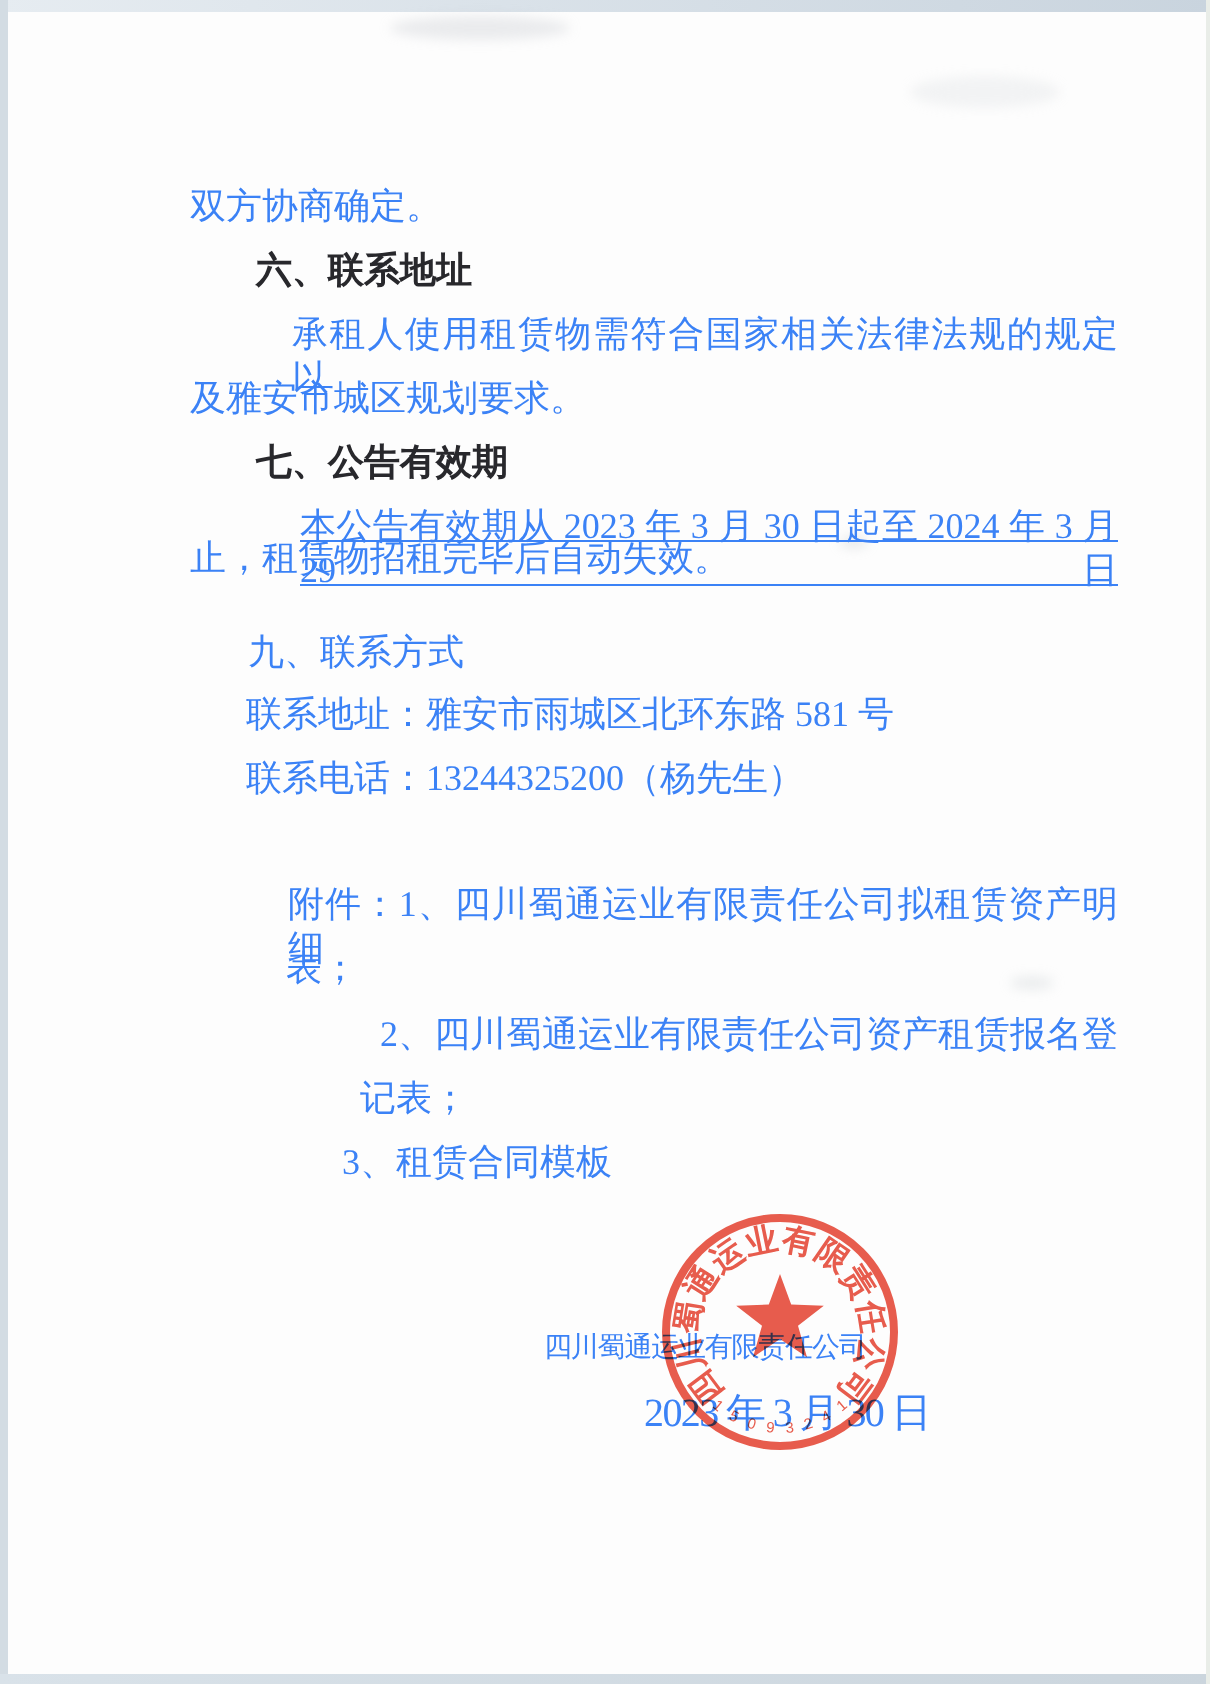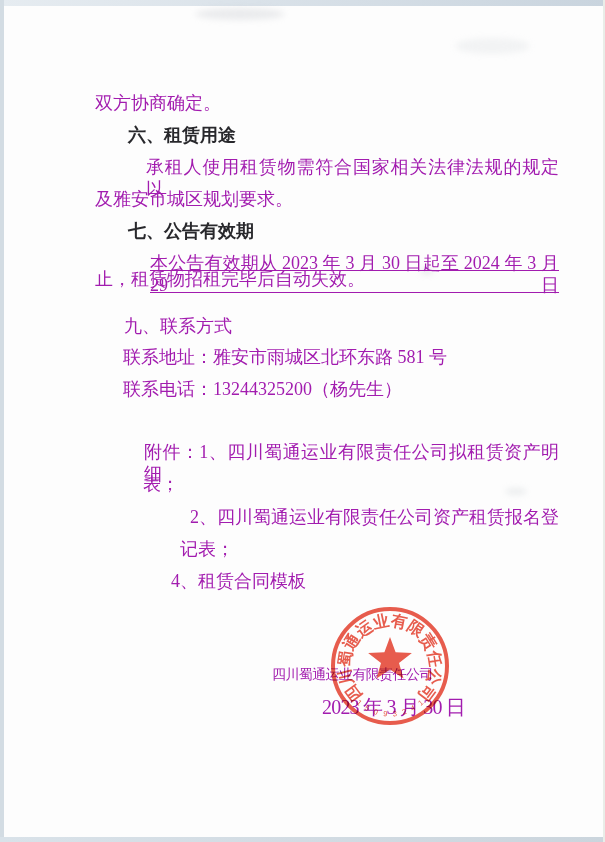--- a/index.html
+++ b/index.html
@@ -15,21 +15,21 @@
   .edge-bottom{bottom:0;left:0;right:0;height:5px;background:linear-gradient(to right,#d9e2e9,#cbd5dd);}
   .edge-right{top:0;right:0;bottom:0;width:2px;background:#e9ede8;}
   .smudge{position:absolute;border-radius:50%;filter:blur(3px);pointer-events:none;}
   .sm1{left:195px;top:8px;width:90px;height:12px;background:rgba(185,192,198,.28);}
   .sm2{left:455px;top:38px;width:75px;height:16px;background:rgba(205,210,214,.22);}
   .sm3{left:420px;top:268px;width:14px;height:6px;background:rgba(180,185,190,.3);}
   .sm4{left:505px;top:488px;width:22px;height:7px;background:rgba(185,190,195,.25);}
 
   
   .line{
-    position:absolute;font-size:18px;line-height:22px;color:#a21caf;
+    position:absolute;font-size:18px;line-height:22px;color:#3b82f6;
     letter-spacing:0;white-space:nowrap;
   }
   .just{white-space:normal;text-align:justify;text-align-last:justify;margin-left:19px;}
   .heading{
     font-family:"Liberation Sans","DejaVu Sans",sans-serif;
     font-weight:700;color:#28282c;
   }
   
   .l1{left:95px;top:92px;}
   .l2{left:128px;top:124px;}
@@ -63,35 +63,35 @@
 <div class="edge edge-top"></div>
 <div class="edge edge-left"></div>
 <div class="edge edge-bottom"></div>
 <div class="edge edge-right"></div>
 <div class="smudge sm1"></div>
 <div class="smudge sm2"></div>
 <div class="smudge sm3"></div>
 <div class="smudge sm4"></div>
 
 <div class="line l1">双方协商确定。</div>
-<div class="line l2 heading">六、租赁用途</div>
+<div class="line l2 heading">六、联系地址</div>
 <div class="line l3 just">承租人使用租赁物需符合国家相关法律法规的规定以</div>
 <div class="line l4">及雅安市城区规划要求。</div>
 <div class="line l5 heading">七、公告有效期</div>
 <div class="line l6 just">本公告有效期从 2023 年 3 月 30 日起至 2024 年 3 月 29 日</div>
 <div class="line l7">止，租赁物招租完毕后自动失效。</div>
 <div class="line l8">九、联系方式</div>
 <div class="line l9">联系地址：雅安市雨城区北环东路 581 号</div>
 <div class="line l10">联系电话：13244325200（杨先生）</div>
 
 <div class="line a1 just">附件：1、四川蜀通运业有限责任公司拟租赁资产明细</div>
 <div class="line a2">表；</div>
 <div class="line a3 just">2、四川蜀通运业有限责任公司资产租赁报名登</div>
 <div class="line a4">记表；</div>
-<div class="line a5">4、租赁合同模板</div>
+<div class="line a5">3、租赁合同模板</div>
 
 <div class="line sig-company">四川蜀通运业有限责任公司</div>
 <div class="line sig-date">2023 年 3 月 30 日</div>
 
 <svg id="seal-svg" viewBox="0 0 130 130" aria-hidden="true">
     <circle cx="65" cy="65" r="57" fill="none" stroke="#e5402e" stroke-width="4"></circle>
     <polygon points="65.0,36.0 70.6,51.3 86.9,51.9 74.0,61.9 78.5,77.6 65.0,68.5 51.5,77.6 56.0,61.9 43.1,51.9 59.4,51.3" fill="#e5402e"></polygon>
     <text x="65" y="19.5" text-anchor="middle" dominant-baseline="central" font-size="16" font-weight="bold" fill="#e5402e" transform="rotate(-127 65 65)">四</text>
     <text x="65" y="19.5" text-anchor="middle" dominant-baseline="central" font-size="16" font-weight="bold" fill="#e5402e" transform="rotate(-103.9090909090909 65 65)">川</text>
     <text x="65" y="19.5" text-anchor="middle" dominant-baseline="central" font-size="16" font-weight="bold" fill="#e5402e" transform="rotate(-80.81818181818181 65 65)">蜀</text>

